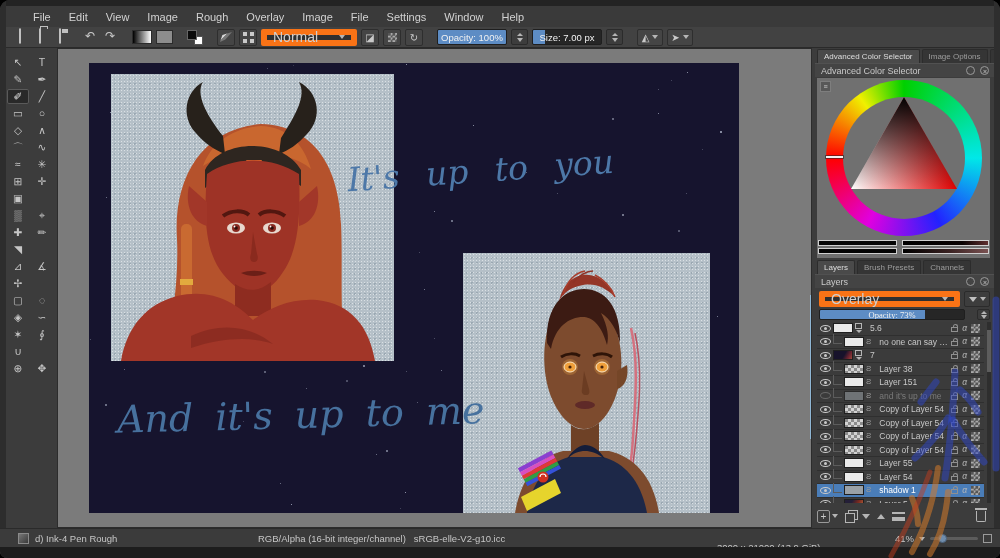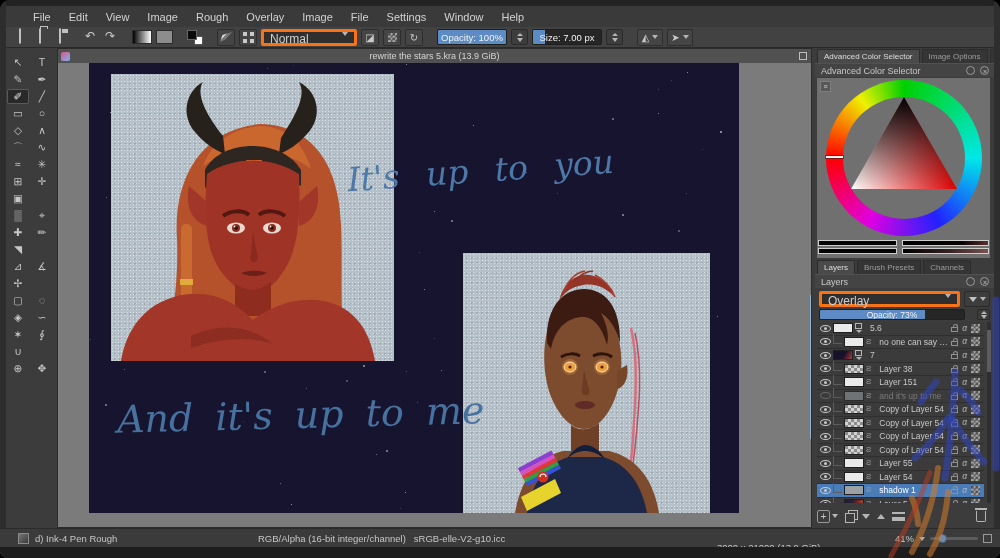--- a/index.html
+++ b/index.html
@@ -25,21 +25,21 @@
   .fgbg{width:16px;height:15px;position:relative;}
   .fgbg .bgc{position:absolute;right:0;bottom:0;width:9px;height:9px;background:#fff;border:1px solid #555;}
   .fgbg .fgc{position:absolute;left:0;top:0;width:10px;height:10px;background:#0a0a0a;border:1px solid #666;}
   .tbtn{min-width:18px;height:17px;background:#454545;border:1px solid #2e2e2e;border-radius:2px;color:#c9c9c9;font-size:10px;display:flex;align-items:center;justify-content:center;padding:0 2px;}
   .brushpen{width:12px;height:10px;background:linear-gradient(135deg,#d8d8d8 40%,#777 41%);clip-path:polygon(0 100%,20% 30%,100% 0,45% 75%);}
   .grid4{width:11px;height:11px;background:
      linear-gradient(#c9c9c9,#c9c9c9) 0 0/4px 4px no-repeat,
      linear-gradient(#c9c9c9,#c9c9c9) 7px 0/4px 4px no-repeat,
      linear-gradient(#c9c9c9,#c9c9c9) 0 7px/4px 4px no-repeat,
      linear-gradient(#c9c9c9,#c9c9c9) 7px 7px/4px 4px no-repeat;}
-  .ksel{height:17px;background:#2f2f2f;border:3px solid #f97316;border-radius:2px;color:#cfcfcf;font-size:12px;display:flex;align-items:flex-start;padding:0 6px;position:relative;}
+  .ksel{height:17px;background:#2f2f2f;border:6px solid #f97316;border-radius:2px;color:#cfcfcf;font-size:14px;display:flex;align-items:center;padding:0 6px;position:relative;}
   .ksel .car{margin-left:auto;}
   .car{width:0;height:0;border-left:3.5px solid transparent;border-right:3.5px solid transparent;border-top:4px solid #b5b5b5;}
   .caru{width:0;height:0;border-left:3px solid transparent;border-right:3px solid transparent;border-bottom:3.5px solid #b5b5b5;}
   .kslider{position:relative;height:16px;background:#262626;border:1px solid #1f1f1f;border-radius:2px;overflow:hidden;color:#f2f2f2;font-size:9.5px;}
   .kslider .fill{position:absolute;left:0;top:0;bottom:0;background:var(--accent);}
   .kslider .lab{position:absolute;inset:0;display:flex;align-items:center;justify-content:center;z-index:2;}
   .spin{width:17px;height:16px;background:#3d3d3d;border:1px solid #2b2b2b;border-radius:2px;display:flex;flex-direction:column;align-items:center;justify-content:center;gap:2px;}
 
   
   .leftstrip{position:absolute;left:0;top:0;bottom:0;width:6px;background:#2d2d2d;}
@@ -86,21 +86,21 @@
   .csbtn{position:absolute;left:3px;top:3px;width:11px;height:11px;background:#585858;border:1px solid #7e7e7e;z-index:4;color:#cfcfcf;font-size:7px;line-height:10px;text-align:center;}
   .strip{position:absolute;left:1px;right:1px;height:6px;}
   .strip .l{position:absolute;left:0;top:0;bottom:0;width:46%;background:#050505;border:1px solid #cfcfcf;}
   .strip .r{position:absolute;right:0;top:0;bottom:0;width:51%;border:1px solid #cfcfcf;}
   .s1 .r{background:linear-gradient(90deg,#000 0%,#0a0202 70%,#5e2e2e 100%);}
   .s2 .r{background:linear-gradient(90deg,#000 0%,#3a2222 55%,#7a5252 100%);}
 
   .blendrow{position:absolute;left:4px;top:243px;right:4px;height:16px;display:flex;gap:4px;}
   .funnel{width:26px;height:16px;background:#3d3d3d;border:1px solid #2b2b2b;border-radius:2px;display:flex;align-items:center;justify-content:center;gap:3px;}
   .fglyph{width:0;height:0;border-left:4px solid transparent;border-right:4px solid transparent;border-top:5px solid #c0c0c0;position:relative;}
-  .oprow{position:absolute;left:4px;right:4px;top:261px;height:11px;display:flex;gap:12px;}
+  .oprow{position:absolute;left:4px;right:4px;top:261px;height:11px;display:flex;gap:12px;font-family:Liberation Serif, serif;}
   .oprow .kslider{flex:1;height:11px;font-size:8.5px;}
   .oprow .spin{width:13px;height:11px;gap:1px;}
 
   .layerlist{position:absolute;left:2px;right:10px;top:274px;height:181px;overflow:hidden;background:#323232;}
   .lrow{height:13.5px;display:flex;align-items:center;gap:2px;padding:0 2px 0 3px;background:#3b3b3b;border-bottom:1px solid #2f2f2f;position:relative;}
   .lrow.sel{background:var(--selection);}
   .eye{width:11px;height:7px;border:1px solid #c9c9c9;border-radius:50%;position:relative;flex:0 0 auto;}
   .eye::after{content:"";position:absolute;inset:1px 3px;background:#c9c9c9;border-radius:50%;}
   .lrow.hid .eye{border-color:#686868;}
   .lrow.hid .eye::after{display:none;}
@@ -262,25 +262,20 @@
       <button class="tool" data-name="tool-freehand-selection"><span data-name="tool-icon">∽</span></button>
       <button class="tool" data-name="tool-similar-color-selection"><span data-name="tool-icon">✶</span></button>
       <button class="tool" data-name="tool-bezier-selection"><span data-name="tool-icon">∮</span></button>
       <button class="tool" data-name="tool-magnetic-selection"><span data-name="tool-icon">∪</span></button>
       <button class="tool" data-name="spacer"><span data-name="tool-icon"></span></button>
       <button class="tool" data-name="tool-zoom"><span data-name="tool-icon">⊕</span></button>
       <button class="tool" data-name="tool-pan"><span data-name="tool-icon">✥</span></button>
     </div>
 
   <div class="subwin" data-name="document-subwindow">
-    <div class="subtitle" data-name="document-title-bar">
-      <span class="docicon" data-name="document-icon"></span>
-      <span class="ttl" data-name="document-title">rewrite the stars 5.kra (13.9 GiB)</span>
-      <span class="floatbtn" data-name="float-document-button"></span>
-    </div>
     <div class="viewport" data-name="canvas-viewport">
       <div class="artwork" data-name="artwork">
         <div id="stars" class="abs" style="inset:0;" data-name="starfield">
             <span class="star" data-name="star-dot" style="left: 596.655px; top: 129.578px; width: 1px; height: 1px; opacity: 0.38;"></span>
             <span class="star" data-name="star-dot" style="left: 345.199px; top: 147.532px; width: 1px; height: 1px; opacity: 0.7;"></span>
             <span class="star" data-name="star-dot" style="left: 351.767px; top: 306.663px; width: 1px; height: 1px; opacity: 0.63;"></span>
             <span class="star" data-name="star-dot" style="left: 156.819px; top: 167.656px; width: 2px; height: 2px; opacity: 0.67;"></span>
             <span class="star" data-name="star-dot" style="left: 34.919px; top: 306.391px; width: 1px; height: 1px; opacity: 0.53;"></span>
             <span class="star" data-name="star-dot" style="left: 523.201px; top: 55.0308px; width: 2px; height: 2px; opacity: 0.56;"></span>
             <span class="star" data-name="star-dot" style="left: 446.149px; top: 288.402px; width: 2px; height: 2px; opacity: 0.6;"></span>

